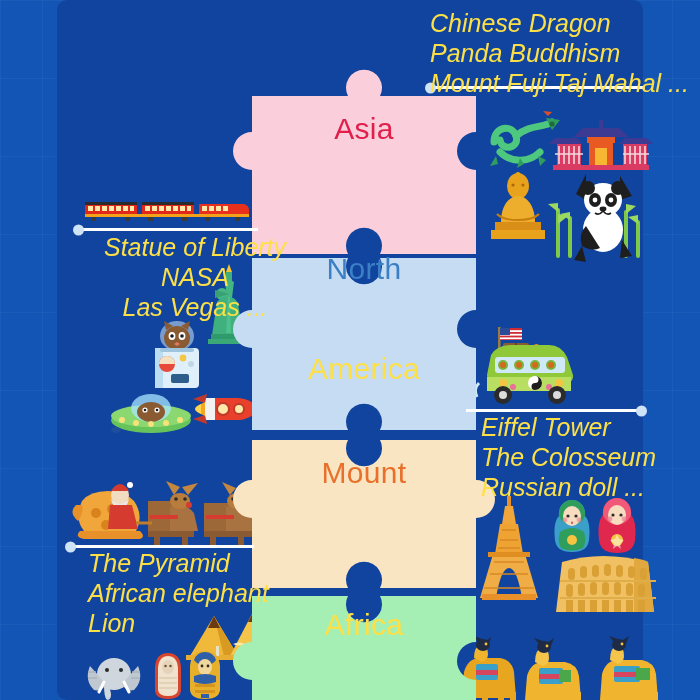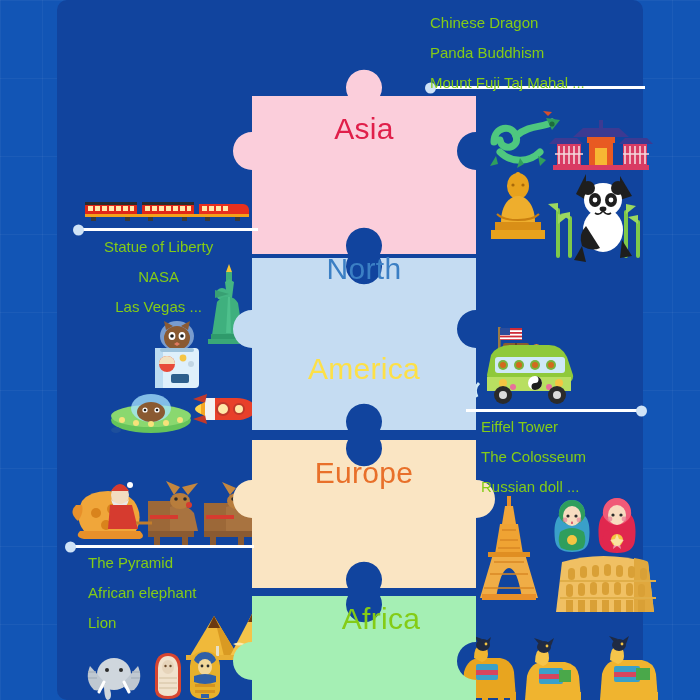--- a/index.html
+++ b/index.html
@@ -29,21 +29,21 @@
   
   .puzzle{position:absolute;left:252px;top:58px;width:224px;height:642px;}
   .piece{position:absolute;left:0;width:224px;}
   .piece svg{display:block;width:100%;height:100%;overflow:visible;}
   .piece-label{
     position:absolute;left:0;width:100%;text-align:center;
     font-size:30px;letter-spacing:.3px;white-space:nowrap;
   }
 
   
-  .callout{position:absolute;color:#84cc16;font-size:15px;line-height:30px;white-space:nowrap;}
+  .callout{position:absolute;color:#fde047;font-size:25px;line-height:30px;white-space:nowrap;font-style:italic;}
   .callout .ln{display:block;}
   .leader{position:absolute;height:3px;background:#ffffff;}
   .leader .dot{
     position:absolute;top:50%;width:11px;height:11px;border-radius:50%;
     background:#cfe3f7;transform:translateY(-50%);
   }
   .leader .dot.left{left:-5px;}
   .leader .dot.right{right:-5px;}
 
   .art{position:absolute;}
@@ -565,28 +565,28 @@
         <path d="M0 18 H96 a18 18 0 1 0 32 0 H224 V70 a18 18 0 1 0 0 38 V190 H128 a18 18 0 1 0 -32 0 H0 V108 a18 18 0 1 1 0 -38 Z" fill="#c5dcf2"></path>
       </svg>
       <div class="piece-label" style="top:12px;color:#3b7fc4;">North</div>
       <div class="piece-label" style="top:112px;color:#fde047;">America</div>
     </div>
 
     <div class="piece" style="top:358px;height:172px;">
       <svg viewBox="0 0 224 172" preserveAspectRatio="none">
         <path d="M0 24 H96 a18 18 0 1 0 32 0 H224 V64 a18 18 0 1 1 0 38 V172 H128 a18 18 0 1 0 -32 0 H0 V102 a18 18 0 1 1 0 -38 Z" fill="#fae5c3"></path>
       </svg>
-      <div class="piece-label" style="top:40px;color:#e8702a;">Europe</div>
+      <div class="piece-label" style="top:40px;color:#e8702a;">Mount</div>
     </div>
 
     <div class="piece" style="top:512px;height:130px;">
       <svg viewBox="0 0 224 130" preserveAspectRatio="none">
         <path d="M0 26 H96 a18 18 0 1 0 32 0 H224 V72 a18 18 0 1 0 0 38 V130 H0 V110 a18 18 0 1 1 0 -38 Z" fill="#a5efb4"></path>
       </svg>
-      <div class="piece-label" style="top:32px;color:#84cc16;margin-left:17px;">Africa</div>
+      <div class="piece-label" style="top:38px;color:#fde047;">Africa</div>
     </div>
   </div>
 
   <div class="leader" style="left:430px;top:86px;width:215px;">
     <span class="dot left"></span>
   </div>
   <div class="leader" style="left:78px;top:228px;width:180px;">
     <span class="dot left"></span>
   </div>
   <div class="leader" style="left:466px;top:409px;width:176px;">

